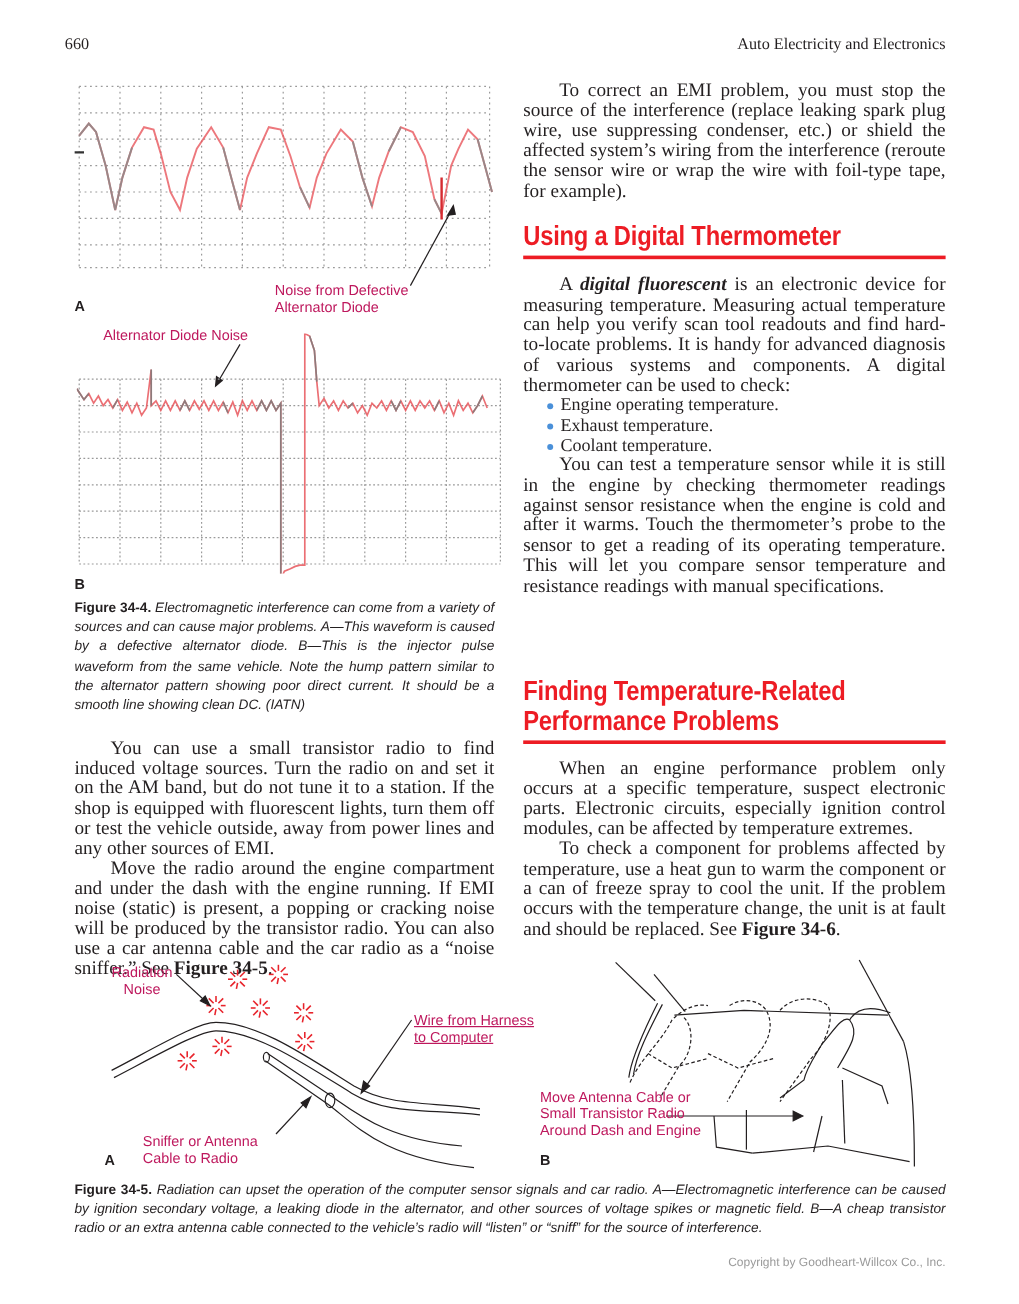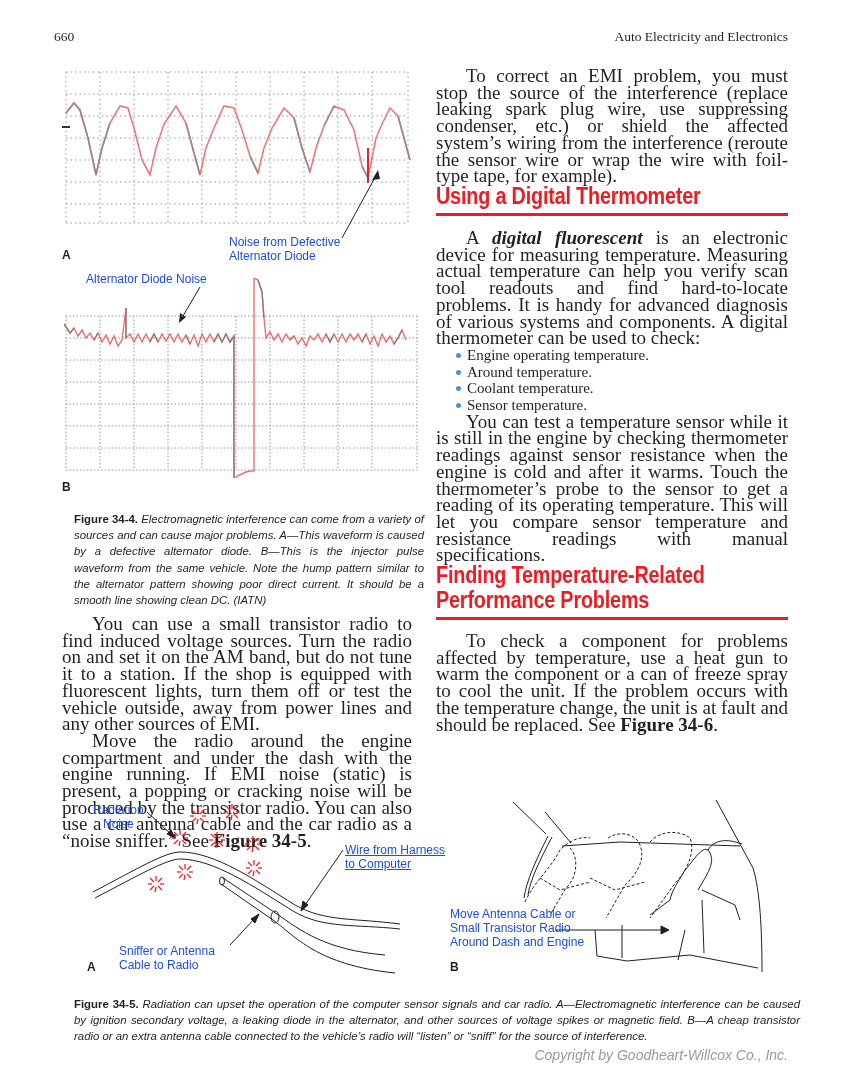--- a/index.html
+++ b/index.html
@@ -1,32 +1,32 @@
 <!DOCTYPE html>
 <html><head>
 <meta charset="utf-8">
 <style>
   html,body{margin:0;padding:0;background:#fff;}
   body{width:849px;height:1087px;position:relative;overflow:hidden;color:#231f20;}
   .serif{font-family:"Liberation Serif","DejaVu Serif",serif;}
   .sans{font-family:"Liberation Sans","DejaVu Sans",sans-serif;}
   .abs{position:absolute;}
   .running-head{top:29px;font-size:13.5px;}
-  .para{font-size:19px;line-height:16.7px;text-align:justify;margin:0;}
+  .para{font-size:16px;line-height:16.7px;text-align:justify;margin:0;}
   .para.indent{text-indent:30px;}
   .heading{font-family:"Liberation Sans","DejaVu Sans",sans-serif;font-weight:bold;color:#ed1c24;font-size:23px;line-height:25px;letter-spacing:-0.2px;transform:scaleX(0.86);transform-origin:left top;white-space:nowrap;}
   .rule{height:3px;background:#ed1c24;}
   ul.bullets{list-style:none;margin:0;padding:0 0 0 20px;font-size:15px;line-height:16.7px;}
   ul.bullets li{position:relative;padding-left:11px;}
   ul.bullets li::before{content:"";position:absolute;left:0;top:6px;width:5px;height:5px;border-radius:50%;background:#4a90d9;}
-  .caption{font-size:11.4px;line-height:16.2px;margin:12px;text-align:justify;}
+  .caption{font-size:11.4px;line-height:16.2px;margin:0;text-align:justify;}
   .caption i{font-style:italic;}
   .fig-label{font-family:"Liberation Sans","DejaVu Sans",sans-serif;font-weight:bold;font-size:12px;}
-  .callout{font-family:"Liberation Sans","DejaVu Sans",sans-serif;font-size:12px;line-height:14px;color:#1d4ed8;}
-  .copyright{font-size:14px;color:#9a9a9a;font-style:italic;}
+  .callout{font-family:"Liberation Sans","DejaVu Sans",sans-serif;font-size:12px;line-height:14px;color:#be185d;}
+  .copyright{font-size:10px;color:#9a9a9a;}
 </style>
 </head>
 <body>
 
 <div class="abs serif running-head" style="left:54px;">660</div>
 <div class="abs serif running-head" style="right:61px;">Auto Electricity and Electronics</div>
 
 <div class="abs" style="left:62px;top:68px;width:350px;height:160px;">
   <svg width="350" height="160" viewBox="0 0 350 160">
     <g stroke="#9a9a9a" stroke-width="1" stroke-dasharray="1.5 3" fill="none">
@@ -114,34 +114,34 @@
   <p class="para indent">To correct an EMI problem, you must stop the source of the interference (replace leaking spark plug wire, use suppressing condenser, etc.) or shield the affected system’s wiring from the interference (reroute the sensor wire or wrap the wire with foil-type tape, for example).</p>
 </div>
 
 <div class="abs heading" style="left:436px;top:184px;">Using a Digital Thermometer</div>
 <div class="abs rule" style="left:436px;top:213px;width:352px;"></div>
 
 <div class="abs serif" style="left:436px;top:230px;width:352px;">
   <p class="para indent"><span>A </span><b><i>digital fluorescent</i></b><span> is an electronic device for measuring temperature. Measuring actual temperature can help you verify scan tool readouts and find hard-to-locate problems. It is handy for advanced diagnosis of various systems and components. A digital thermometer can be used to check:</span></p>
   <ul class="bullets">
     <li>Engine operating temperature.</li>
-    <li>Around temperature.</li>
+    <li>Exhaust temperature.</li>
     <li>Coolant temperature.</li>
-    <li>Sensor temperature.</li>
   </ul>
   <p class="para indent">You can test a temperature sensor while it is still in the engine by checking thermometer readings against sensor resistance when the engine is cold and after it warms. Touch the thermometer’s probe to the sensor to get a reading of its operating temperature. This will let you compare sensor temperature and resistance readings with manual specifications.</p>
 </div>
 
 <div class="abs heading" style="left:436px;top:563px;">
   <div>Finding Temperature-Related</div>
   <div>Performance Problems</div>
 </div>
 <div class="abs rule" style="left:436px;top:617px;width:352px;"></div>
 
 <div class="abs serif" style="left:436px;top:633px;width:352px;">
+  <p class="para indent">When an engine performance problem only occurs at a specific temperature, suspect electronic parts. Electronic circuits, especially ignition control modules, can be affected by temperature extremes.</p>
   <p class="para indent"><span>To check a component for problems affected by temperature, use a heat gun to warm the component or a can of freeze spray to cool the unit. If the problem occurs with the temperature change, the unit is at fault and should be replaced. See </span><b>Figure 34-6</b><span>.</span></p>
 </div>
 
 <svg class="abs" style="left:55px;top:790px;" width="400" height="190">
 
   <path d="M38,102 C80,80 110,62 125,62 C160,62 200,90 240,115 C270,132 300,128 345,134" fill="none" stroke="#231f20" stroke-width="1"></path>
   <path d="M40,108 C82,86 112,69 125,69 C158,69 198,96 238,121 C268,139 300,134 345,139" fill="none" stroke="#231f20" stroke-width="1"></path>
 
   <path d="M168,88 L222,124 C245,140 270,160 330,165" fill="none" stroke="#231f20" stroke-width="1"></path>
   <path d="M166,94 L218,130 C240,146 262,175 340,183" fill="none" stroke="#231f20" stroke-width="1"></path>

